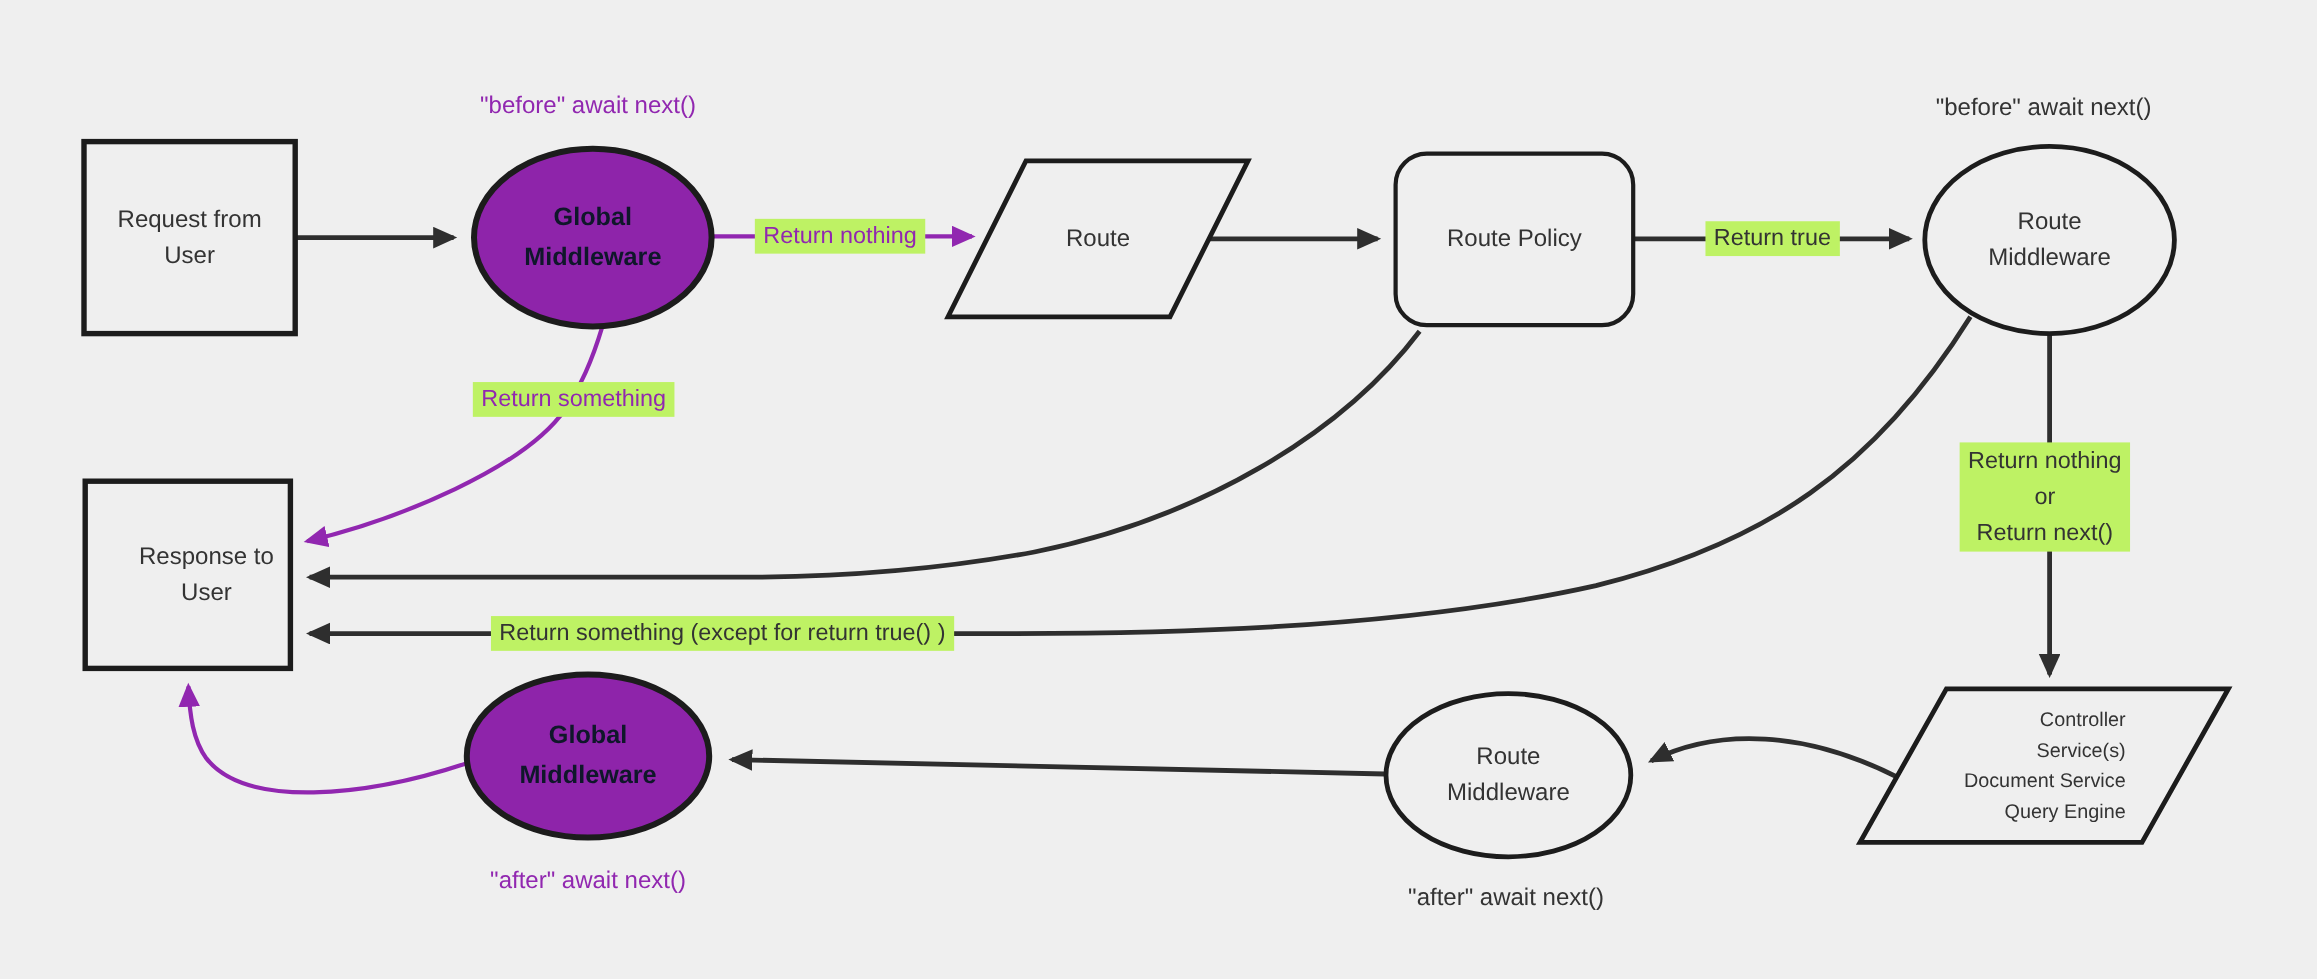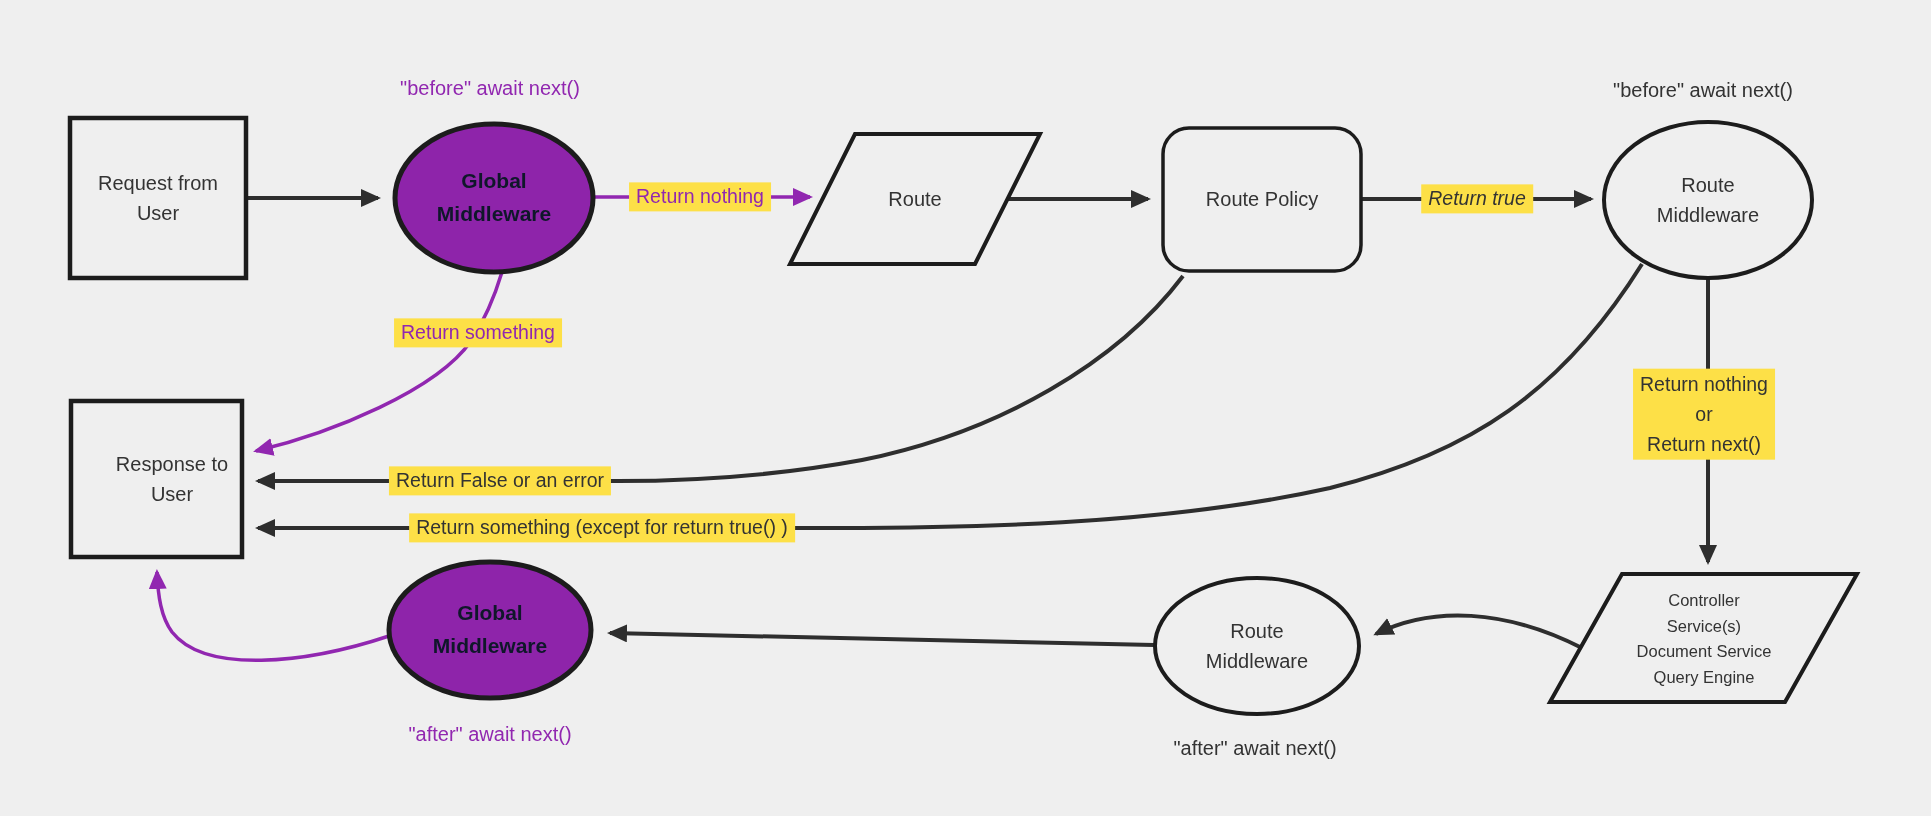--- a/index.html
+++ b/index.html
@@ -13,25 +13,25 @@
   #edges{position:absolute;left:0;top:0;width:1931px;height:816px;}
   .lbl{
     position:absolute;
     transform:translate(-50%,-50%);
     color:#333333;
     font-size:19.5px;
     line-height:1.5;
     white-space:pre-line;
     text-align:center;
   }
-  .lbl.bg{background:#fde047;padding:0 7px;}
+  .lbl.bg{background:#bef264;padding:0 7px;}
   .lbl.purple{color:#9127b0;}
   .lbl.node{font-size:20px;}
   .lbl.white{color:#0f172a;font-weight:bold;font-size:21px;line-height:1.55;}
-  .lbl.small{font-size:16.5px;line-height:1.55;}
+  .lbl.small{font-size:16.5px;line-height:1.55;text-align:right;}
 </style>
 </head>
 <body>
 
 <div id="stage">
 
   <svg id="edges" viewBox="0 0 1931 816">
     <defs>
       <marker id="arrowD" markerUnits="userSpaceOnUse" markerWidth="26" markerHeight="22" refX="17" refY="9" orient="auto">
         <path d="M0,0 L20,9 L0,18 Z" fill="#2e2e2e"></path>
@@ -92,21 +92,20 @@
 Middleware</div>
   <div class="lbl node" style="left:172px;top:479px;">Response to
 User</div>
 
   <div class="lbl purple" style="left:490px;top:88px;font-size:20px;">"before" await next()</div>
   <div class="lbl" style="left:1703px;top:90px;font-size:20px;">"before" await next()</div>
   <div class="lbl" style="left:1255px;top:748px;font-size:20px;">"after" await next()</div>
   <div class="lbl purple" style="left:490px;top:734px;font-size:20px;">"after" await next()</div>
 
   <div class="lbl bg purple" style="left:700px;top:197px;">Return nothing</div>
-  <div class="lbl bg" style="left:1477px;top:199px;font-style:italic;">Return true</div>
+  <div class="lbl bg" style="left:1477px;top:199px;">Return true</div>
   <div class="lbl bg" style="left:1704px;top:414px;line-height:1.55;">Return nothing
 or
 Return next()</div>
   <div class="lbl bg purple" style="left:478px;top:333px;text-align:right;">Return something</div>
-  <div class="lbl bg" style="left:500px;top:481px;">Return False or an error</div>
   <div class="lbl bg" style="left:602px;top:528px;">Return something (except for return true() )</div>
 
 </div>
 
 </body></html>

